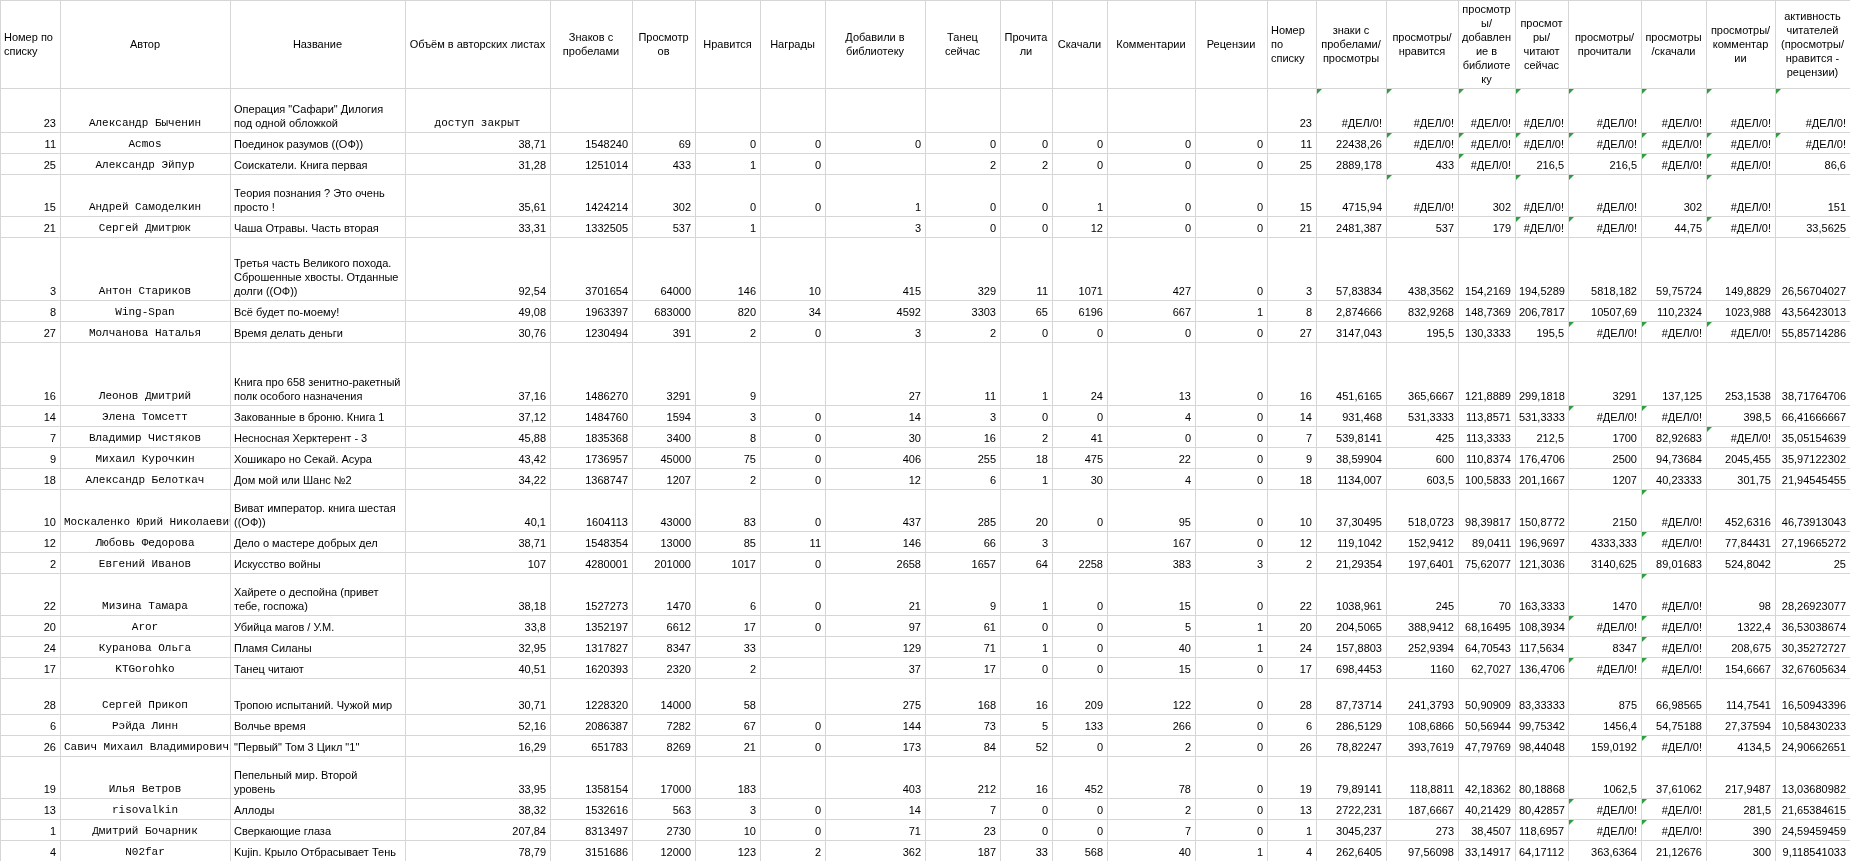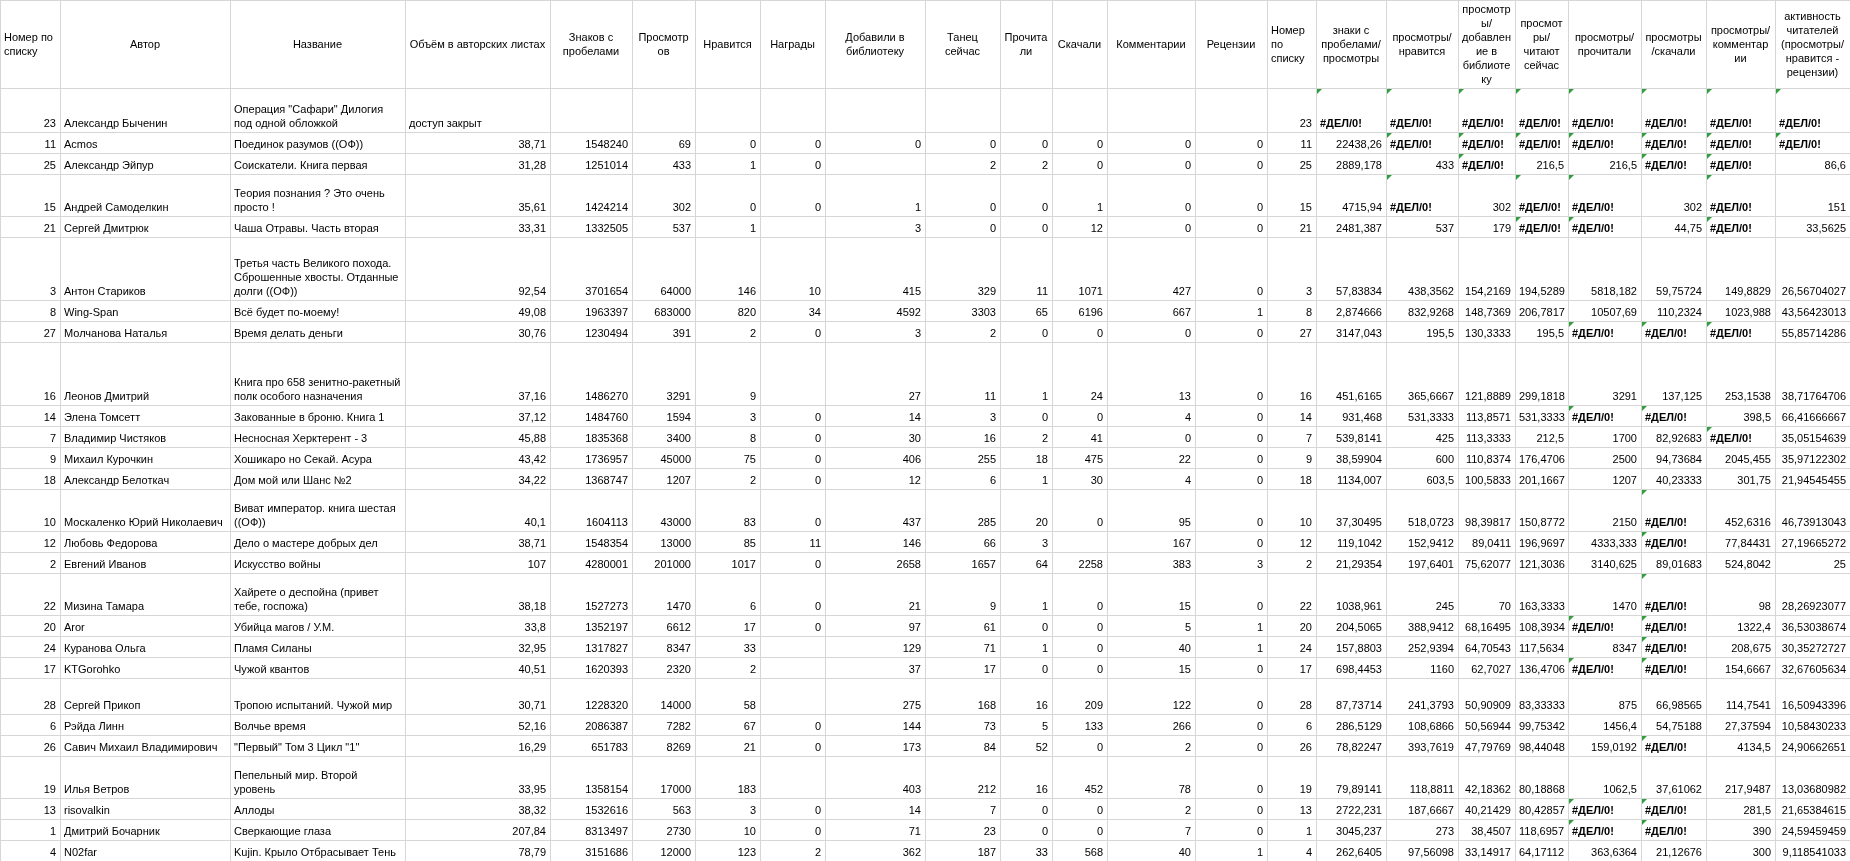--- a/index.html
+++ b/index.html
@@ -21,23 +21,23 @@
   }
   thead th {
     vertical-align: middle;
     text-align: center;
     white-space: normal;
     word-wrap: break-word;
     height: 88px;
   }
   thead th.hdr-left { text-align: left; }
   td.num { text-align: right; white-space: nowrap; }
-  td.txt { text-align: left; white-space: nowrap; }
+  td.txt { text-align: center; white-space: nowrap; font-family: Liberation Mono, monospace; }
   td.wrap { text-align: left; white-space: normal; word-wrap: break-word; }
-  td.err { text-align: left; white-space: nowrap; font-weight: bold; }
+  td.err { text-align: right; white-space: nowrap; }
   td.err::before {
     content: "";
     position: absolute;
     top: 0; left: 0;
     width: 0; height: 0;
     border-top: 5px solid #2e9e3f;
     border-right: 5px solid transparent;
   }
 </style>
 </head>
@@ -569,21 +569,21 @@
           <td class="num">64,70543</td>
           <td class="num">117,5634</td>
           <td class="num">8347</td>
           <td class="err">#ДЕЛ/0!</td>
           <td class="num">208,675</td>
           <td class="num">30,35272727</td>
         </tr>
         <tr style="height: 21px;">
           <td class="num">17</td>
           <td class="txt">KTGorohko</td>
-          <td class="wrap">Чужой квантов</td>
+          <td class="wrap">Танец читают</td>
           <td class="num">40,51</td>
           <td class="num">1620393</td>
           <td class="num">2320</td>
           <td class="num">2</td>
           <td class="num"></td>
           <td class="num">37</td>
           <td class="num">17</td>
           <td class="num">0</td>
           <td class="num">0</td>
           <td class="num">15</td>

